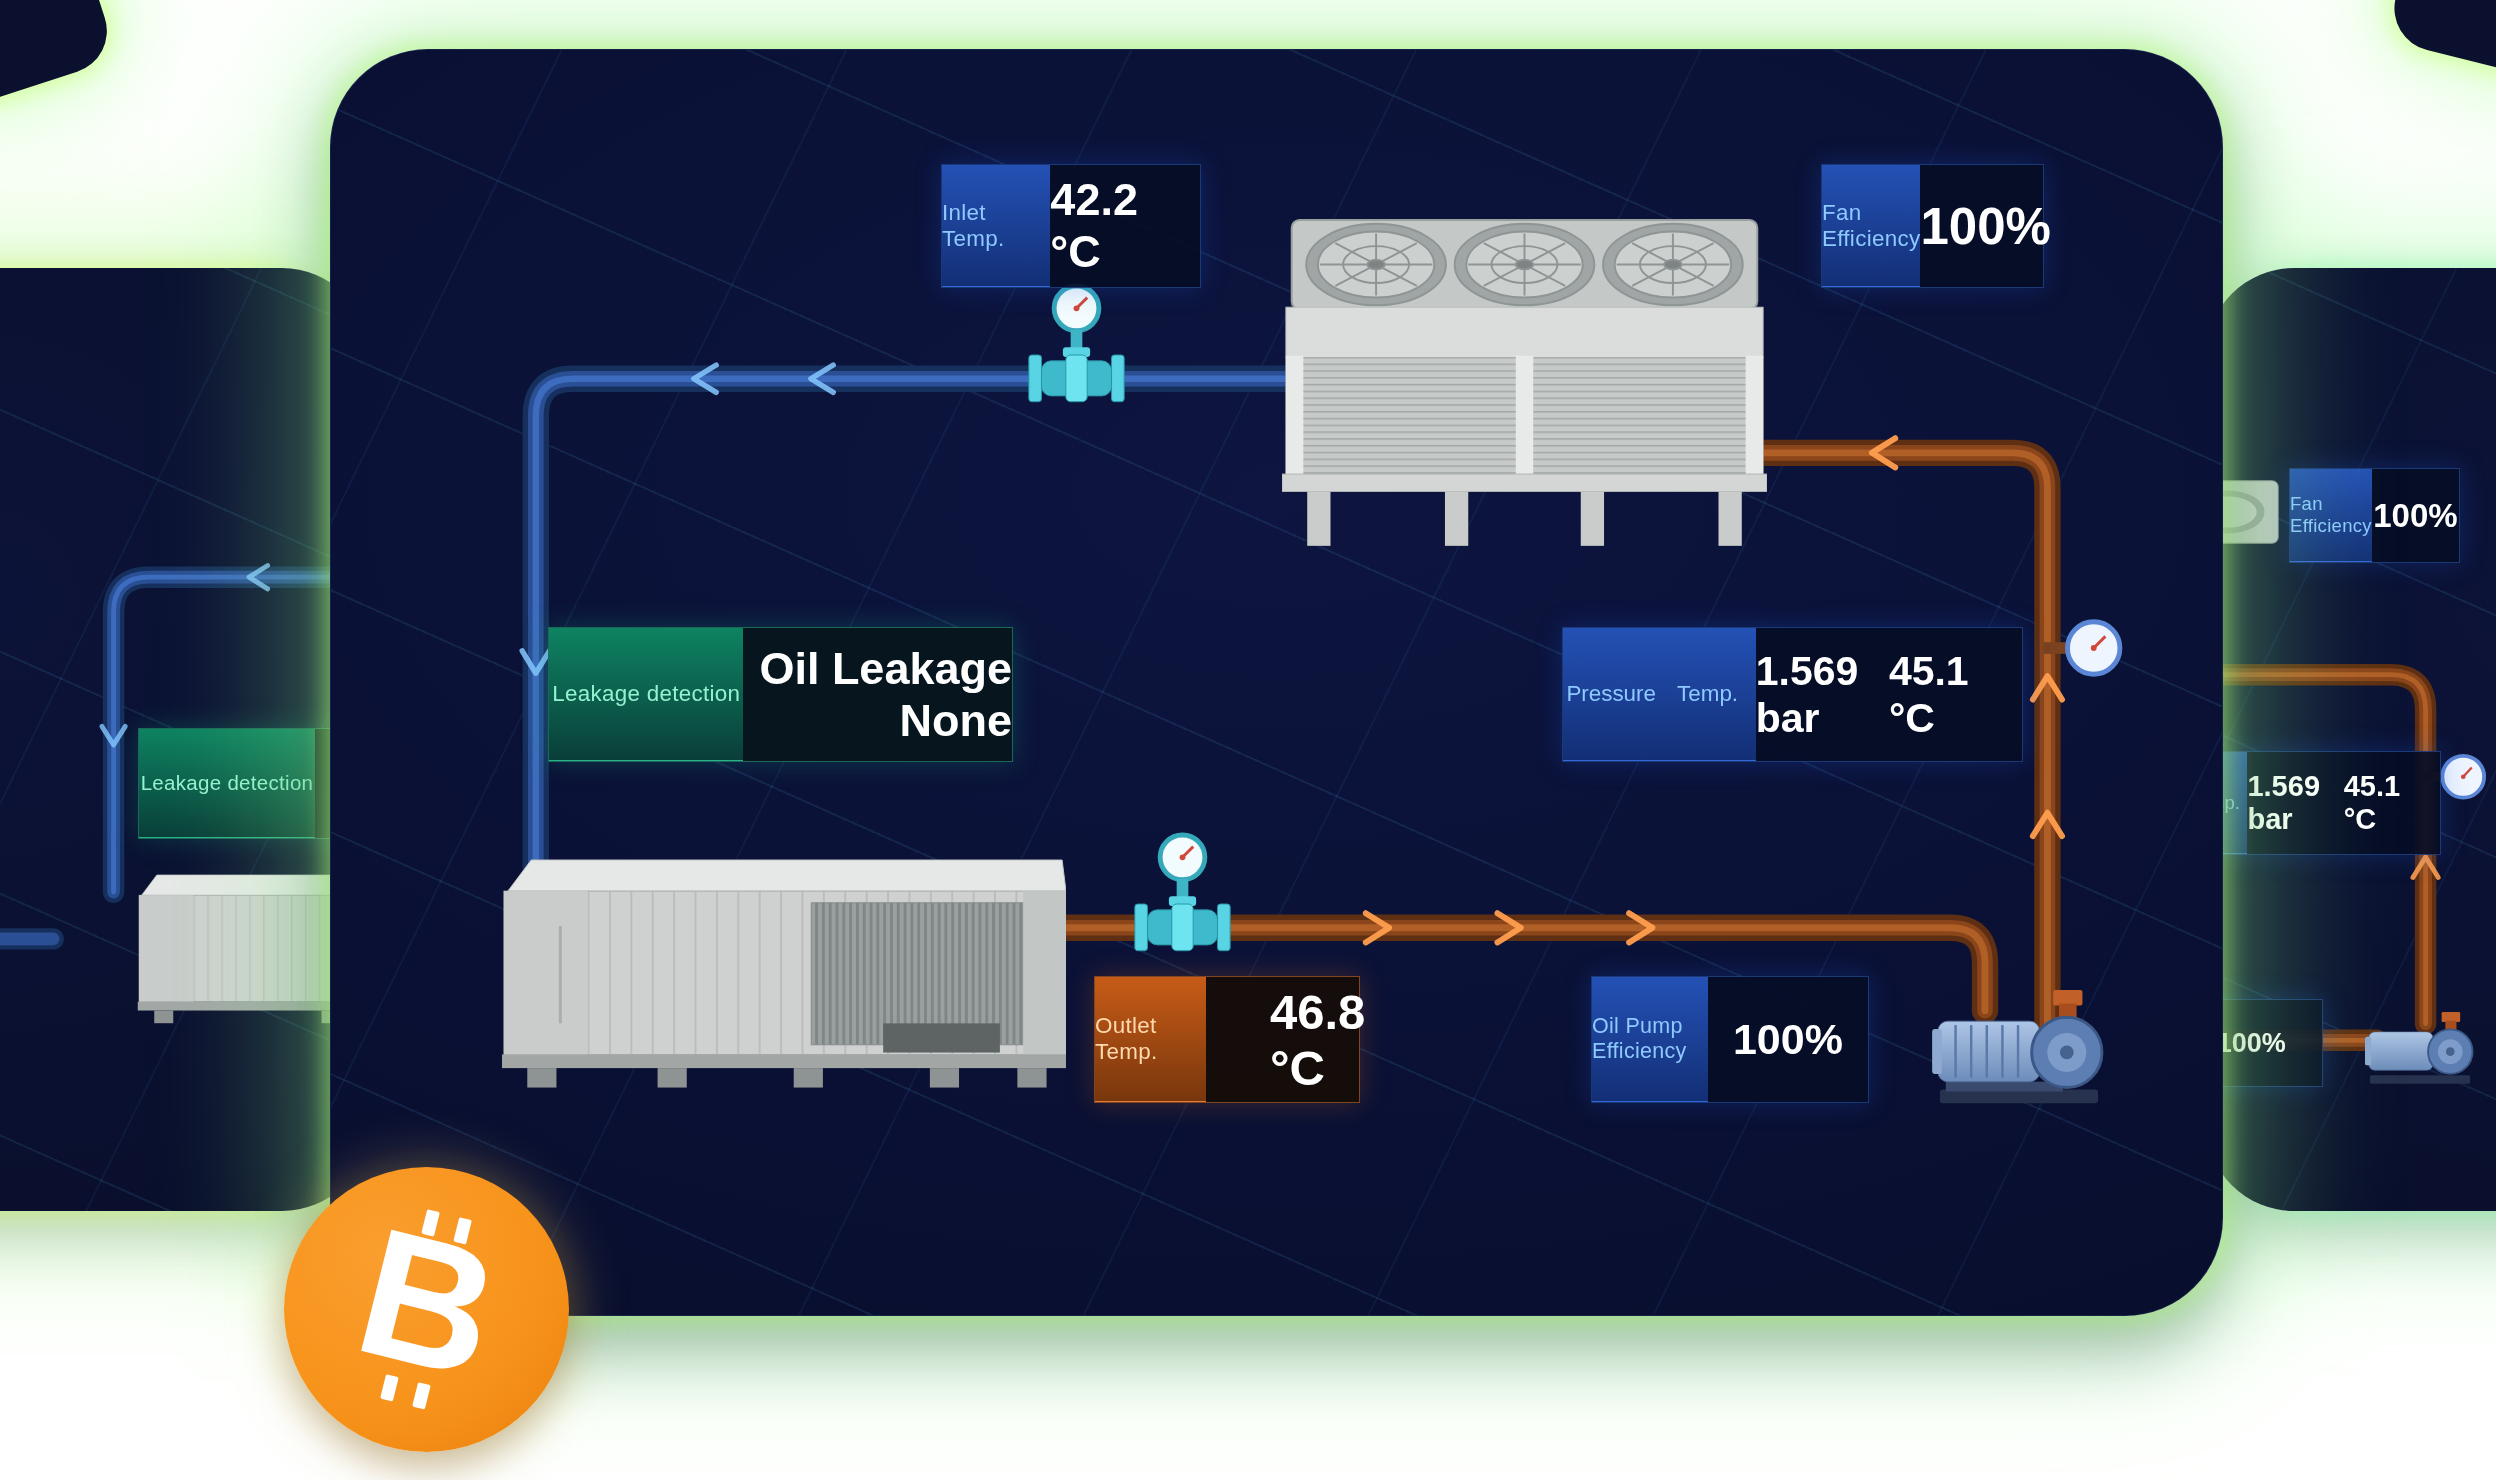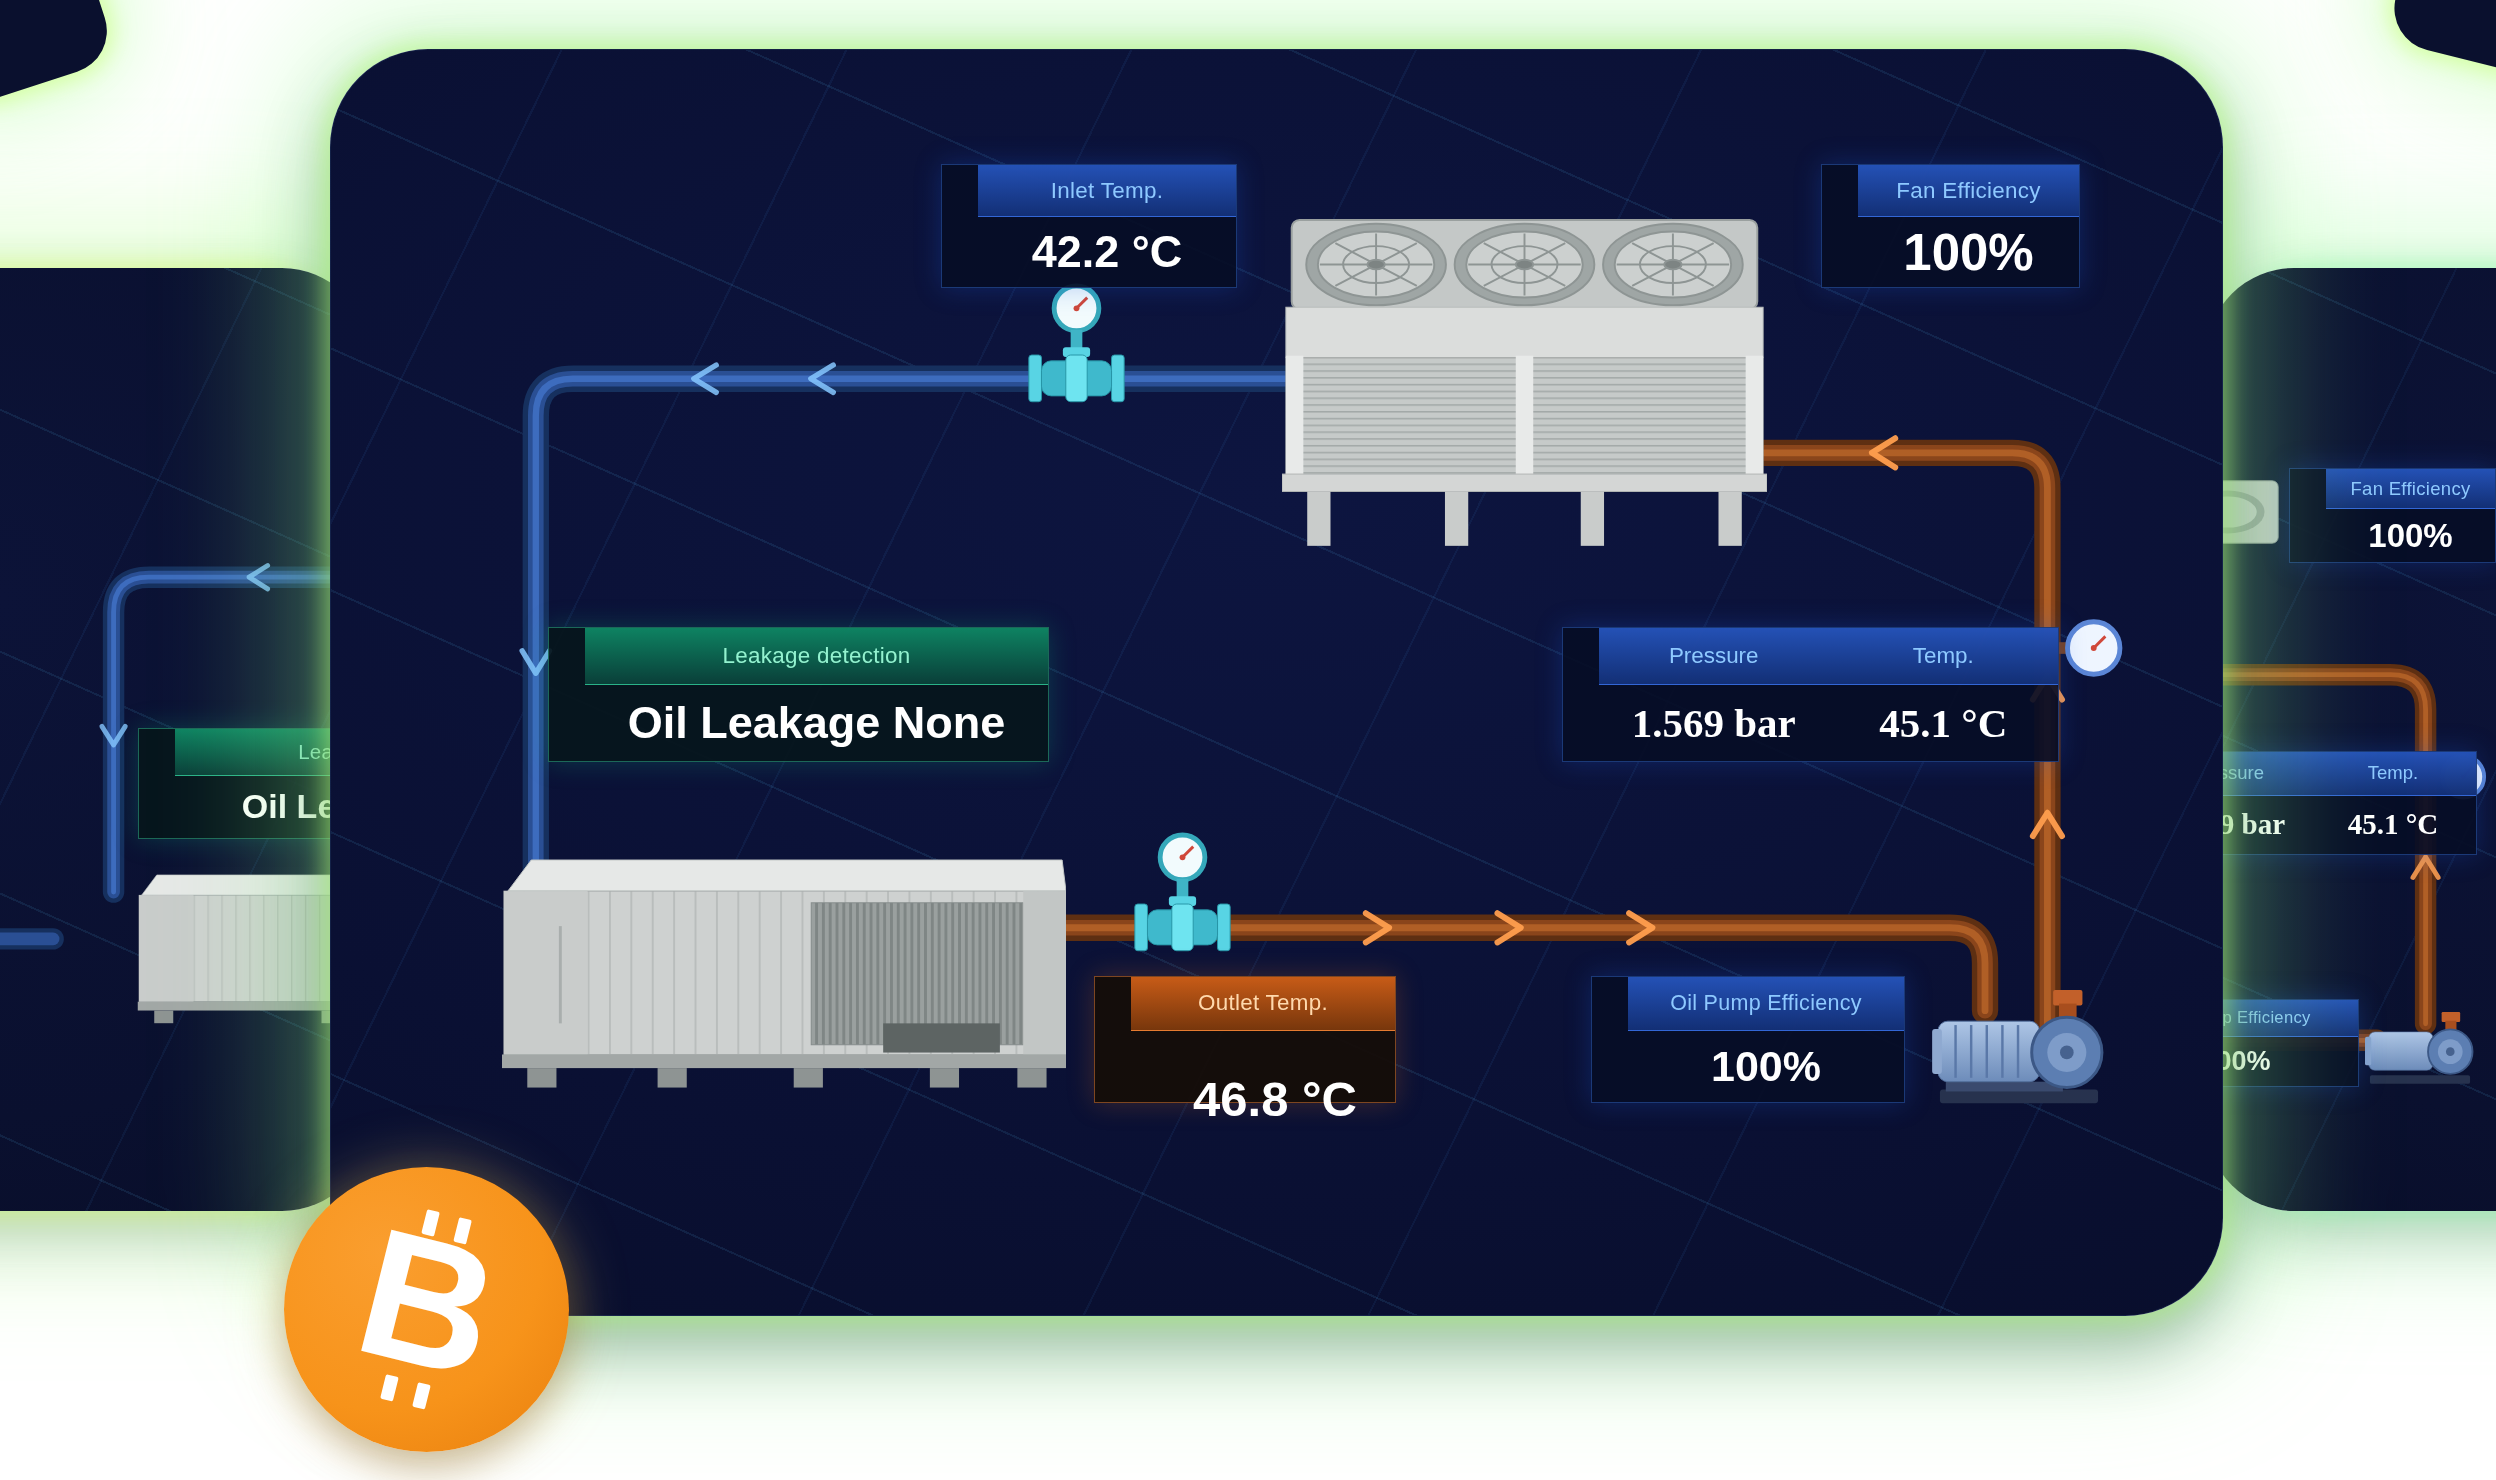--- a/index.html
+++ b/index.html
@@ -16,39 +16,39 @@
       border:1px solid rgba(120,200,255,.10);
       box-shadow:0 0 23.4px 5.9px rgba(180,255,120,.55), 0 0 127px 45px rgba(150,255,140,.35), 0 29px 68px rgba(25,45,65,.45);}
   .corner-card{position:absolute;background:#0a102e;border-radius:43px;z-index:0;
       box-shadow:0 0 21.5px 5.9px rgba(200,255,120,.6), 0 0 88px 29px rgba(160,255,140,.35);}
   .grid{position:absolute;inset:0;border-radius:inherit;
       background:
         repeating-linear-gradient(24deg, transparent 0 219px, rgba(96,200,255,0.10) 219px 221px),
         repeating-linear-gradient(-64deg, transparent 0 254px, rgba(70,170,255,0.07) 254px 256px);}
   .sprite{position:absolute;}
   
-  .stat{position:absolute;display:flex;flex-direction:column;background:rgba(7,13,38,.92);
-        border:1px solid rgba(64,130,250,.38);box-shadow:0 0 25px rgba(30,90,220,.28);padding-left:36px;}
+  .stat{position:absolute;display:flex;background:rgba(7,13,38,.92);
+        border:1px solid rgba(64,130,250,.38);box-shadow:0 0 25px rgba(30,90,220,.28);}
   .stat .hd{flex:0 0 42%;display:flex;align-items:center;justify-content:center;
         font-size:22.4px;letter-spacing:0.3px;color:#8ec9ff;
         background:linear-gradient(180deg, rgba(39,87,194,.92), rgba(20,50,124,.92));
         border-bottom:1px solid rgba(63,120,240,.55);}
   .stat .vl{flex:1;display:flex;align-items:center;justify-content:center;color:#ffffff;font-weight:bold;}
   .stat.green{background:rgba(6,22,28,.93);border-color:rgba(60,220,170,.42);box-shadow:0 0 25px rgba(20,180,130,.25);text-align:right;}
   .stat.green .hd{color:#93f2cf;background:linear-gradient(180deg, rgba(15,150,110,.85), rgba(10,70,62,.85));
         border-bottom:1px solid rgba(70,225,175,.5);}
   .stat.orange{background:rgba(22,13,7,.93);border-color:rgba(255,140,60,.45);box-shadow:0 0 25px rgba(220,110,30,.25);gap:40px;}
   .stat.orange .hd{color:#ffd9ad;background:linear-gradient(180deg, rgba(214,98,24,.92), rgba(128,58,12,.92));
         border-bottom:1px solid rgba(255,150,70,.55);}
   .duo-hd{flex:0 0 42%;display:grid;grid-template-columns:1fr 1fr;align-items:center;justify-items:center;
         font-size:22.4px;color:#8ec9ff;
         background:linear-gradient(180deg, rgba(39,87,194,.92), rgba(20,50,124,.92));
         border-bottom:1px solid rgba(63,120,240,.55);text-align:center;}
   .duo-vl{flex:1;display:grid;grid-template-columns:1fr 1fr;align-items:center;justify-items:center;
-        color:#fff;font-weight:bold;font-family:Liberation Serif, serif;}
+        color:#fff;font-weight:bold;}
   
   .btc{position:absolute;left:284px;top:1167px;width:285px;height:285px;border-radius:50%;z-index:3;
        background:radial-gradient(circle at 35% 30%, #fa9e2f, #f7931a 58%, #e87f0e 100%);
        box-shadow:0 15.6px 39px rgba(110,70,10,.35), 0 0 59px rgba(255,220,120,.35);}
   .btc-rot{position:absolute;inset:0;transform:rotate(14deg);}
   .btc-letter{position:absolute;left:50%;top:50%;transform:translate(-50%,-54%);
        font-size:181px;font-weight:900;color:#ffffff;line-height:1;}
   .btc .bar{position:absolute;width:12.7px;height:25px;background:#ffffff;border-radius:2px;}
   .btc .t1{left:119px;top:45px;}  .btc .t2{left:152px;top:45px;}
   .btc .b1{left:119px;top:215px;} .btc .b2{left:152px;top:215px;}

